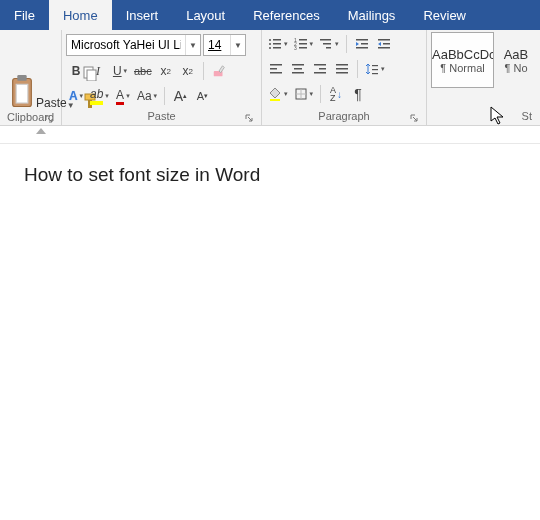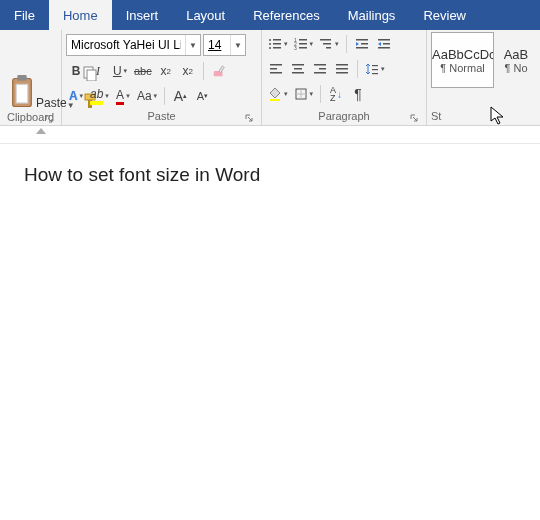--- a/index.html
+++ b/index.html
@@ -427,21 +427,21 @@
     <div class="styles-body">
       <div class="style-item active">
         <div class="style-preview">AaBbCcDc</div>
         <div class="style-name">¶ Normal</div>
       </div>
       <div class="style-item">
         <div class="style-preview">AaB</div>
         <div class="style-name">¶ No</div>
       </div>
     </div>
-    <div class="group-label" style="text-align:left;padding-right:4px">
+    <div class="group-label" style="text-align:right;padding-right:4px">
       <span>St</span>
     </div>
   </div>
 </div>
 
 <div class="ruler">
   <div class="indent"></div>
 </div>
 
 <div class="doc-area">

